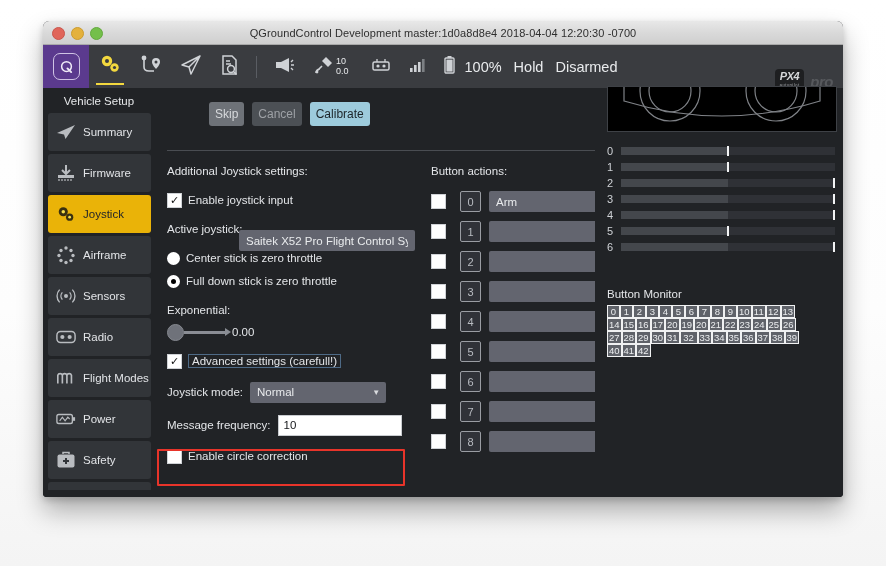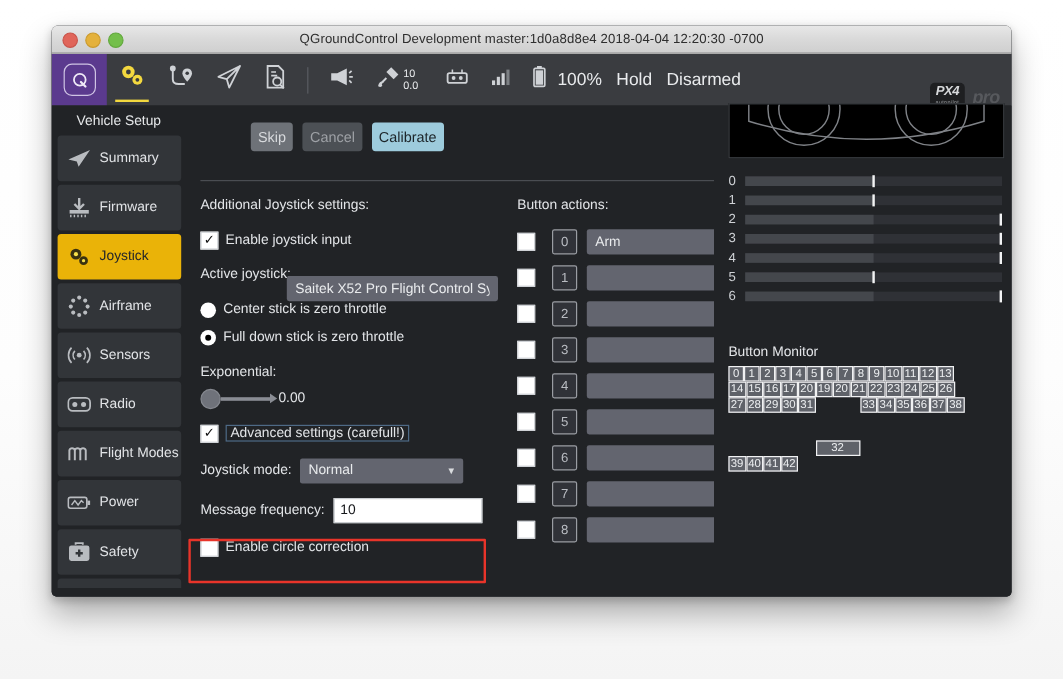--- a/index.html
+++ b/index.html
@@ -657,21 +657,21 @@
               <span class="bmcell" style="width: 14.5px;">22</span>
               <span class="bmcell" style="width: 14.5px;">23</span>
               <span class="bmcell" style="width: 14.5px;">24</span>
               <span class="bmcell" style="width: 14.5px;">25</span>
               <span class="bmcell" style="width: 14.5px;">26</span>
               <span class="bmcell" style="width: 14.5px;">27</span>
               <span class="bmcell" style="width: 14.5px;">28</span>
               <span class="bmcell" style="width: 14.5px;">29</span>
               <span class="bmcell" style="width: 14.5px;">30</span>
               <span class="bmcell" style="width: 14.5px;">31</span>
-              <span class="bmcell" style="width: 37px; margin-top: 36px;">32</span>
+              <span class="bmcell" style="width: 18px;">32</span>
               <span class="bmcell" style="width: 14.5px;">33</span>
               <span class="bmcell" style="width: 14.5px;">34</span>
               <span class="bmcell" style="width: 14.5px;">35</span>
               <span class="bmcell" style="width: 14.5px;">36</span>
               <span class="bmcell" style="width: 14.5px;">37</span>
               <span class="bmcell" style="width: 14.5px;">38</span>
               <span class="bmcell" style="width: 14.5px;">39</span>
               <span class="bmcell" style="width: 14.5px;">40</span>
               <span class="bmcell" style="width: 14.5px;">41</span>
               <span class="bmcell" style="width: 14.5px;">42</span>

